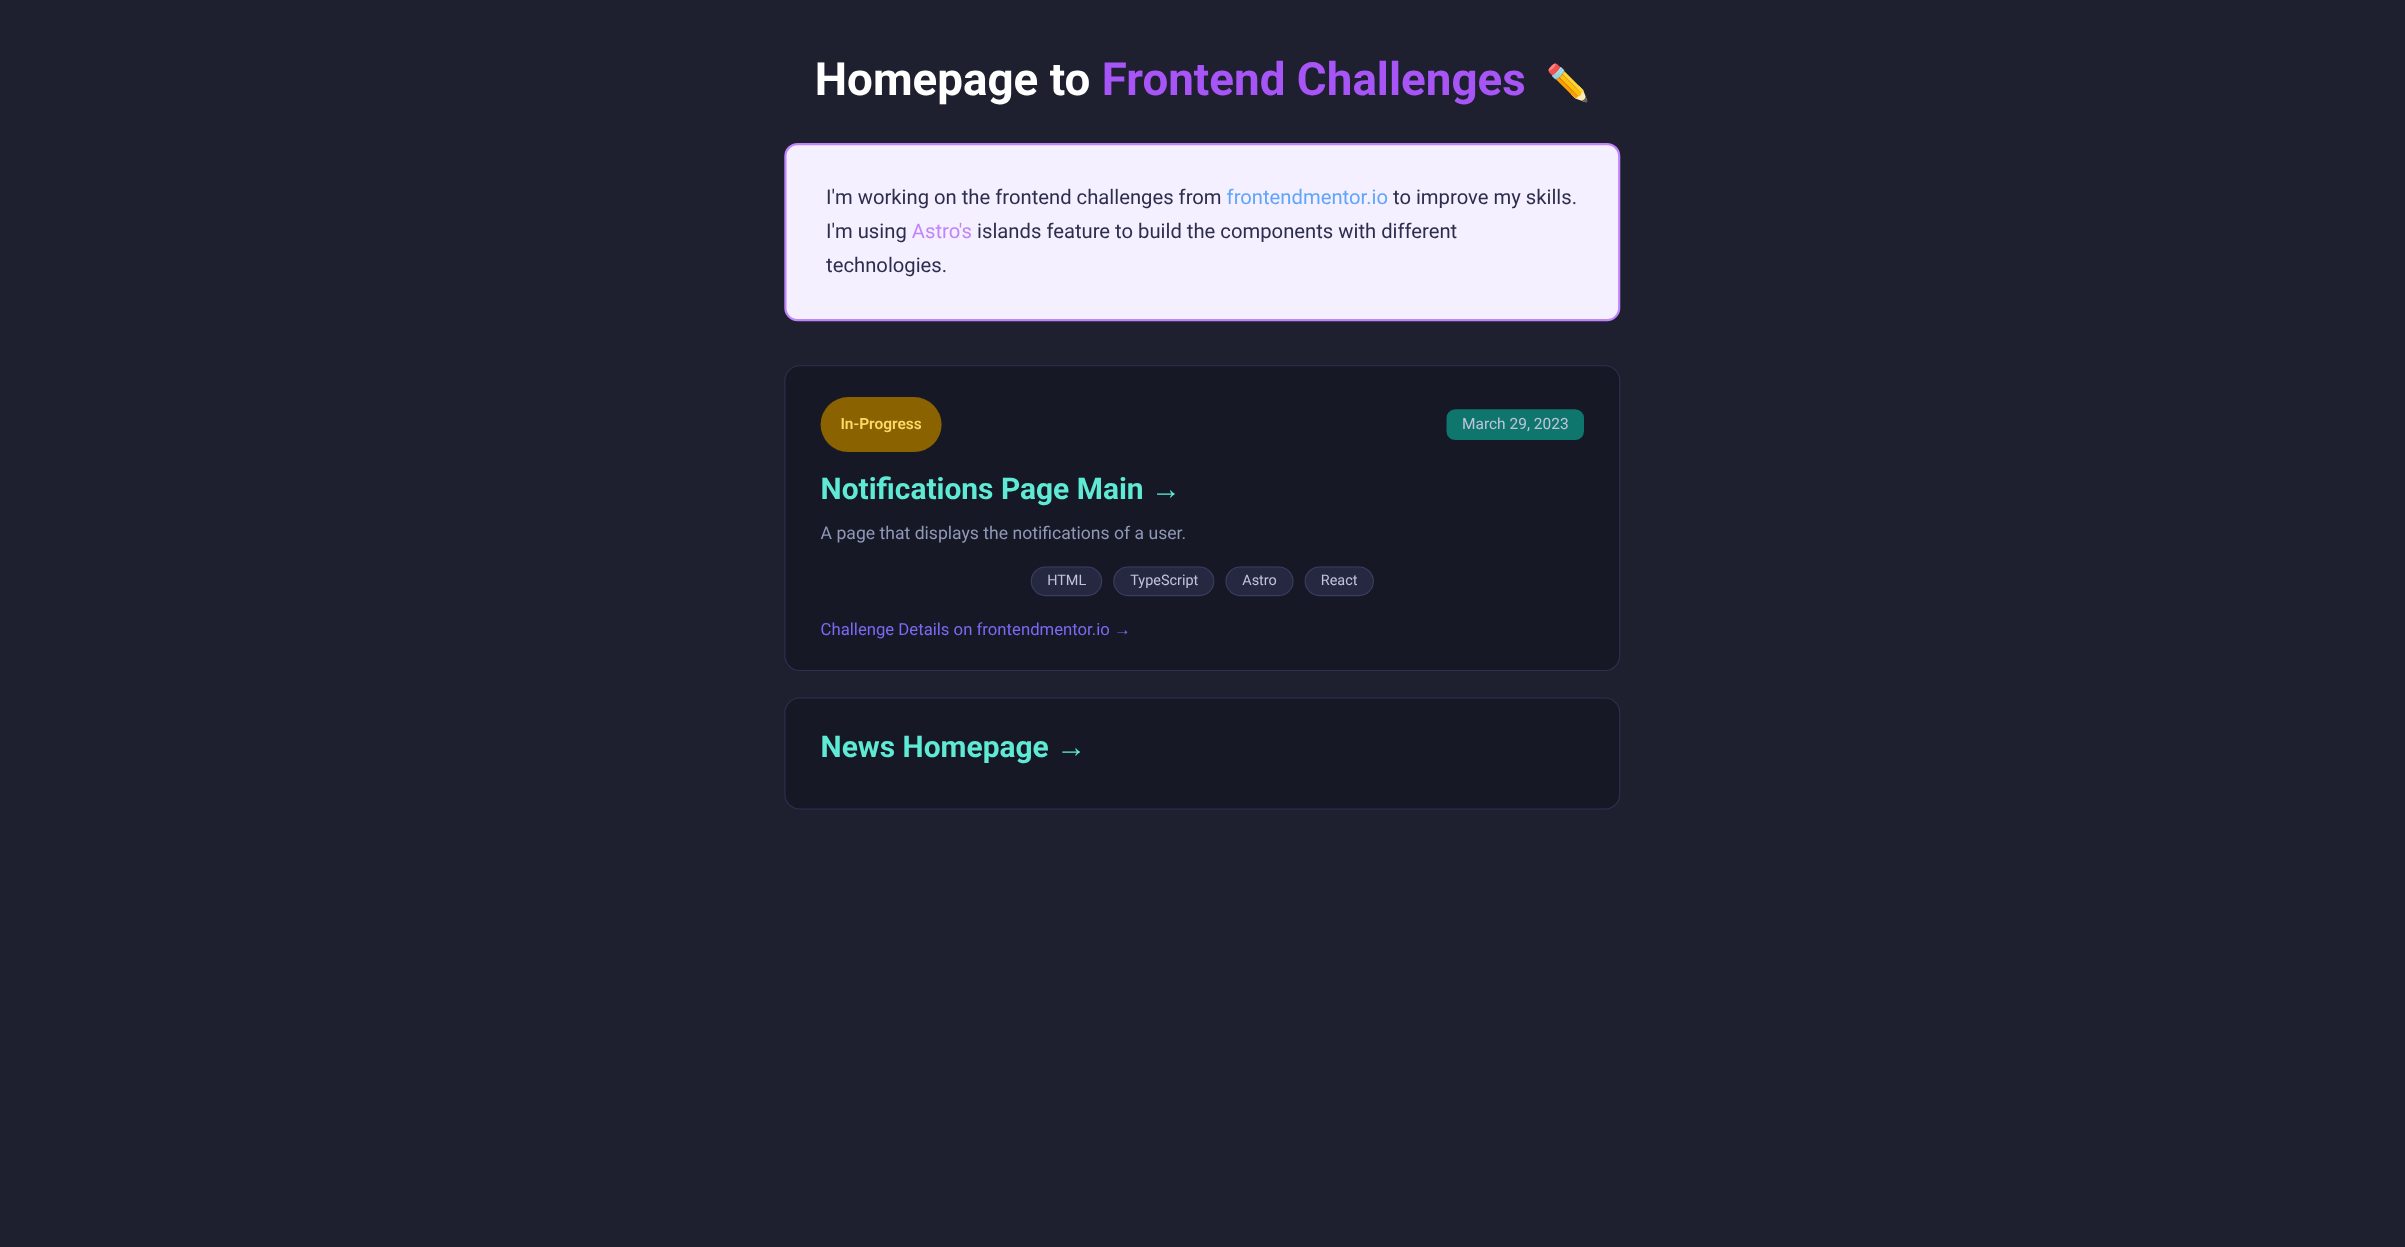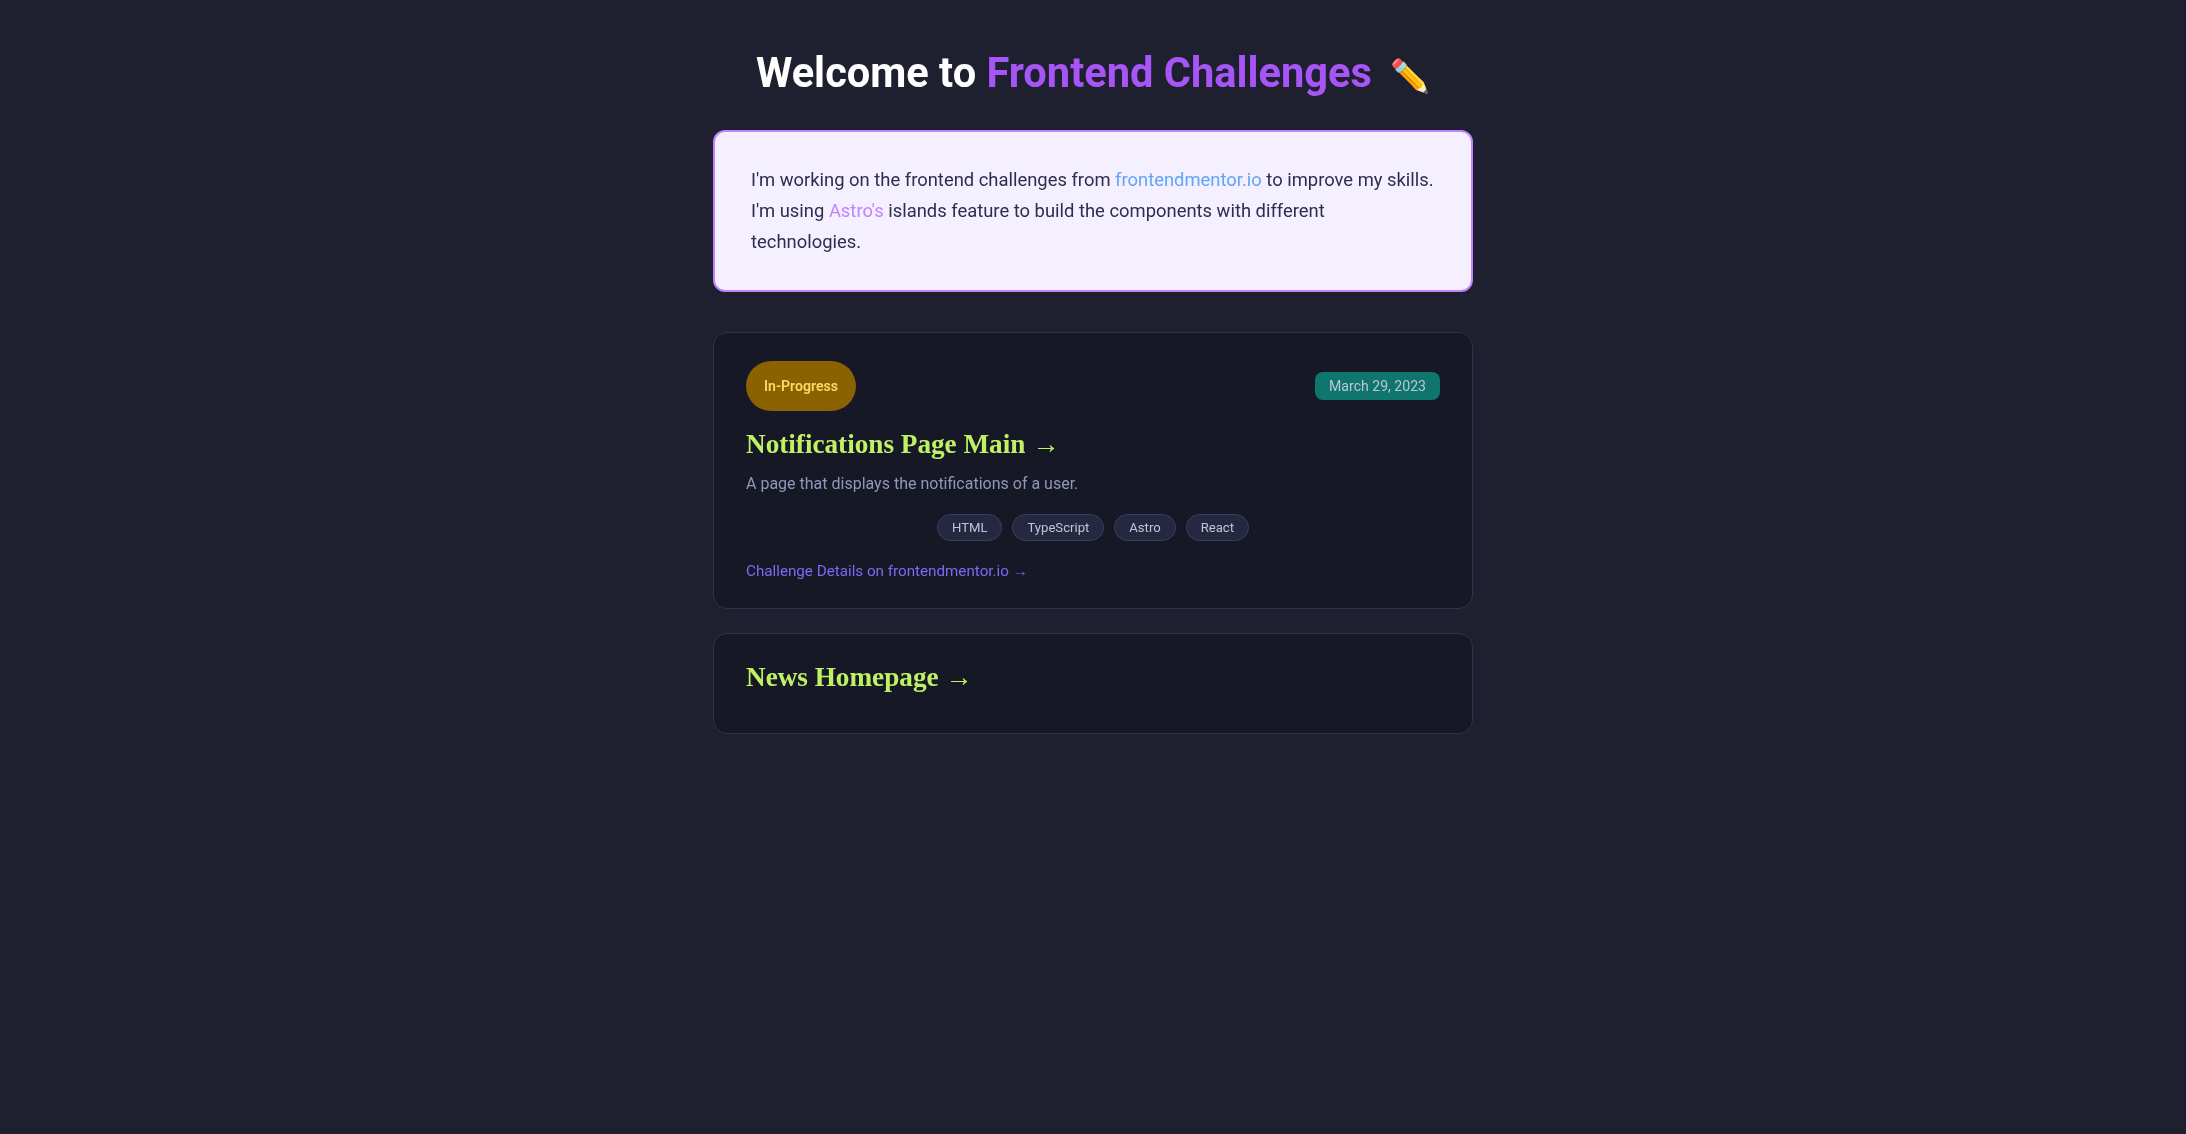--- a/index.html
+++ b/index.html
@@ -99,23 +99,22 @@
       background-color: #0f766e;
       color: #c0c4d8;
       padding: 6px 14px;
       border-radius: 8px;
       font-size: 0.88rem;
     }
 
     .card-title {
       font-size: 1.7rem;
       font-weight: 700;
-      color: #bef264;
+      color: #5eead4;
       margin-bottom: 12px;
-      font-family: Liberation Serif, serif;
     }
 
     .card-description {
       color: #9098b8;
       font-size: 1rem;
       margin-bottom: 18px;
       line-height: 1.5;
     }
 
     .tags {
@@ -141,21 +140,21 @@
       font-weight: 400;
       text-decoration: none;
     }
   </style>
 </head>
 <body>
 
 <div class="container">
 
   <h1 class="page-title">
-    <span>Welcome to </span><span class="highlight">Frontend Challenges</span>
+    <span>Homepage to </span><span class="highlight">Frontend Challenges</span>
     <span class="wand-icon">✏️</span>
   </h1>
 
   <div class="intro-card">
     <p>
       <span>I'm working on the frontend challenges from </span><a class="link-blue" href="#">frontendmentor.io</a><span> to improve my skills. I'm using </span><a class="link-purple" href="#">Astro's</a><span> islands feature to build the components with different technologies.</span>
     </p>
   </div>
 
   <div id="challenges-list">

